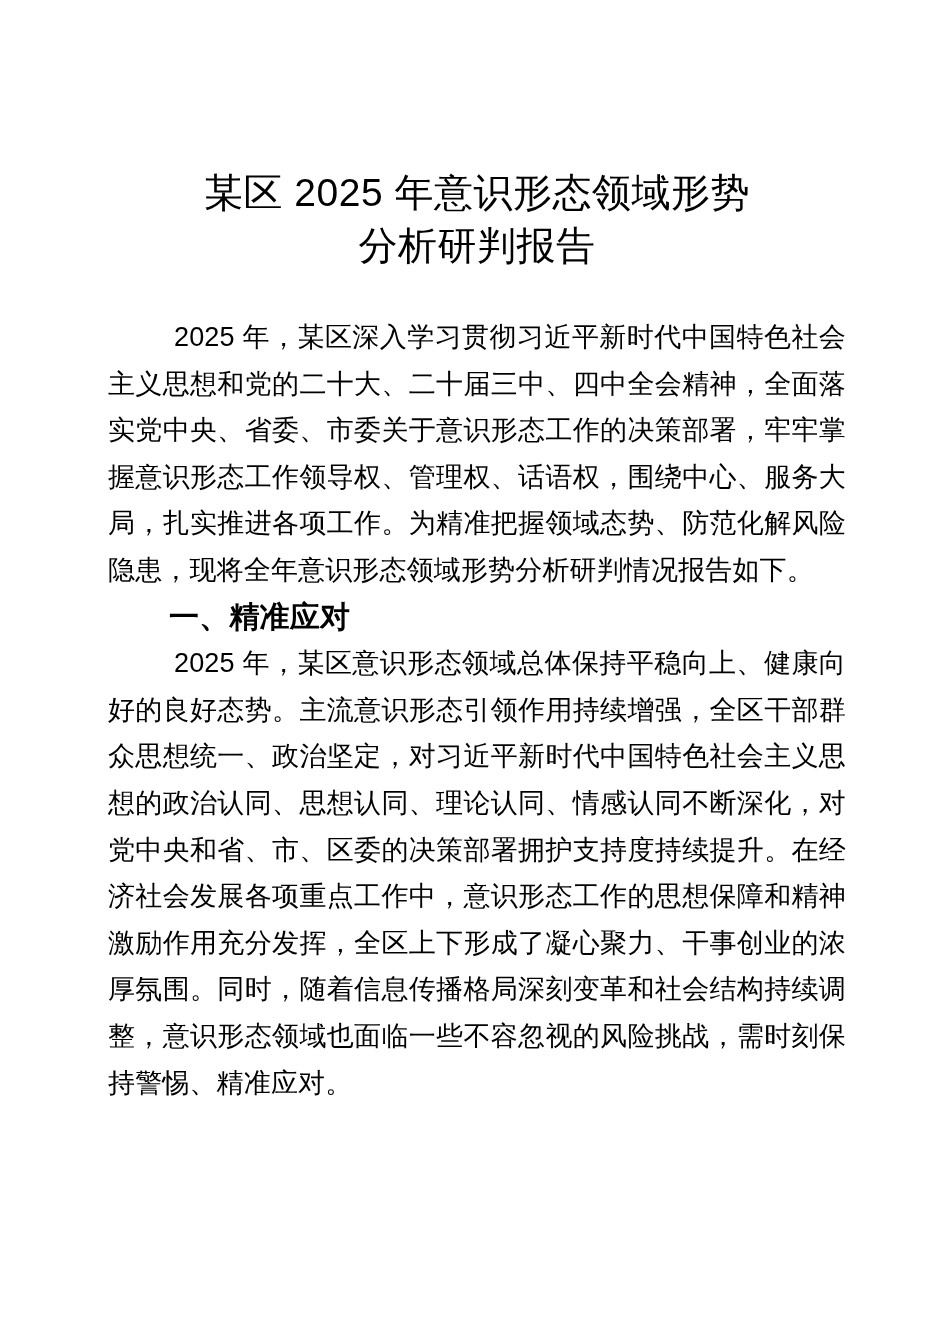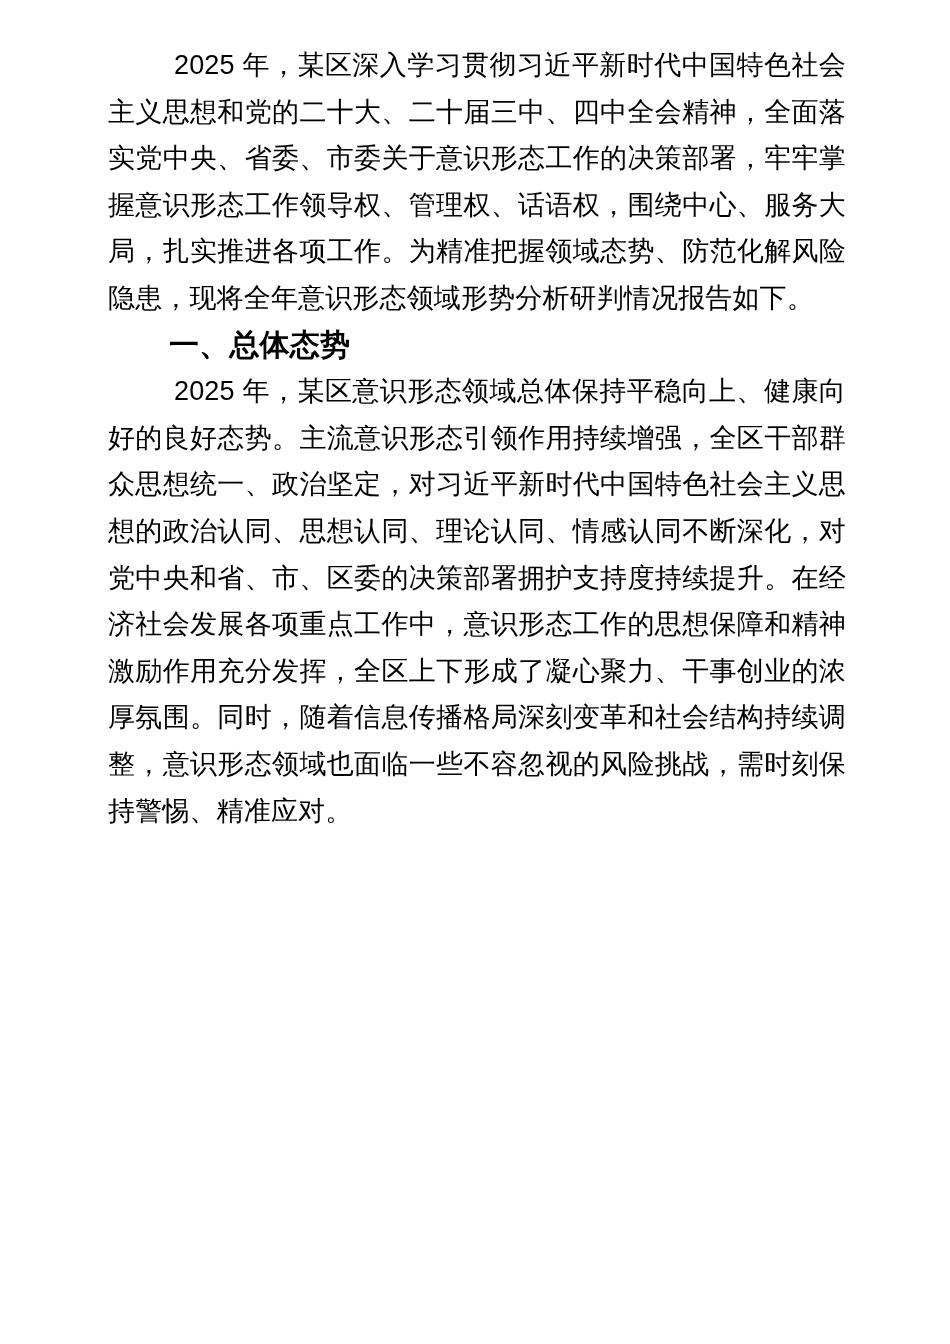--- a/index.html
+++ b/index.html
@@ -74,24 +74,28 @@
     letter-spacing: 0.2px;
     text-align: left;
   }
 </style>
 </head>
 <body>
 
 <div class="page">
   <div class="content">
 
+    <div class="title-block">
+      <h1 class="doc-title">某区 2025 年意识形态领域形势
+分析研判报告</h1>
+    </div>
 
     <div class="body-block">
 
       <p class="para">2025 年，某区深入学习贯彻习近平新时代中国特色社会主义思想和党的二十大、二十届三中、四中全会精神，全面落实党中央、省委、市委关于意识形态工作的决策部署，牢牢掌握意识形态工作领导权、管理权、话语权，围绕中心、服务大局，扎实推进各项工作。为精准把握领域态势、防范化解风险隐患，现将全年意识形态领域形势分析研判情况报告如下。</p>
 
-      <h2 class="section-heading">一、总体态势</h2>
+      <h2 class="section-heading">一、精准应对</h2>
 
       <p class="para">2025 年，某区意识形态领域总体保持平稳向上、健康向好的良好态势。主流意识形态引领作用持续增强，全区干部群众思想统一、政治坚定，对习近平新时代中国特色社会主义思想的政治认同、思想认同、理论认同、情感认同不断深化，对党中央和省、市、区委的决策部署拥护支持度持续提升。在经济社会发展各项重点工作中，意识形态工作的思想保障和精神激励作用充分发挥，全区上下形成了凝心聚力、干事创业的浓厚氛围。同时，随着信息传播格局深刻变革和社会结构持续调整，意识形态领域也面临一些不容忽视的风险挑战，需时刻保持警惕、精准应对。</p>
 
     </div>
   </div>
 </div>
 
 </body></html>

